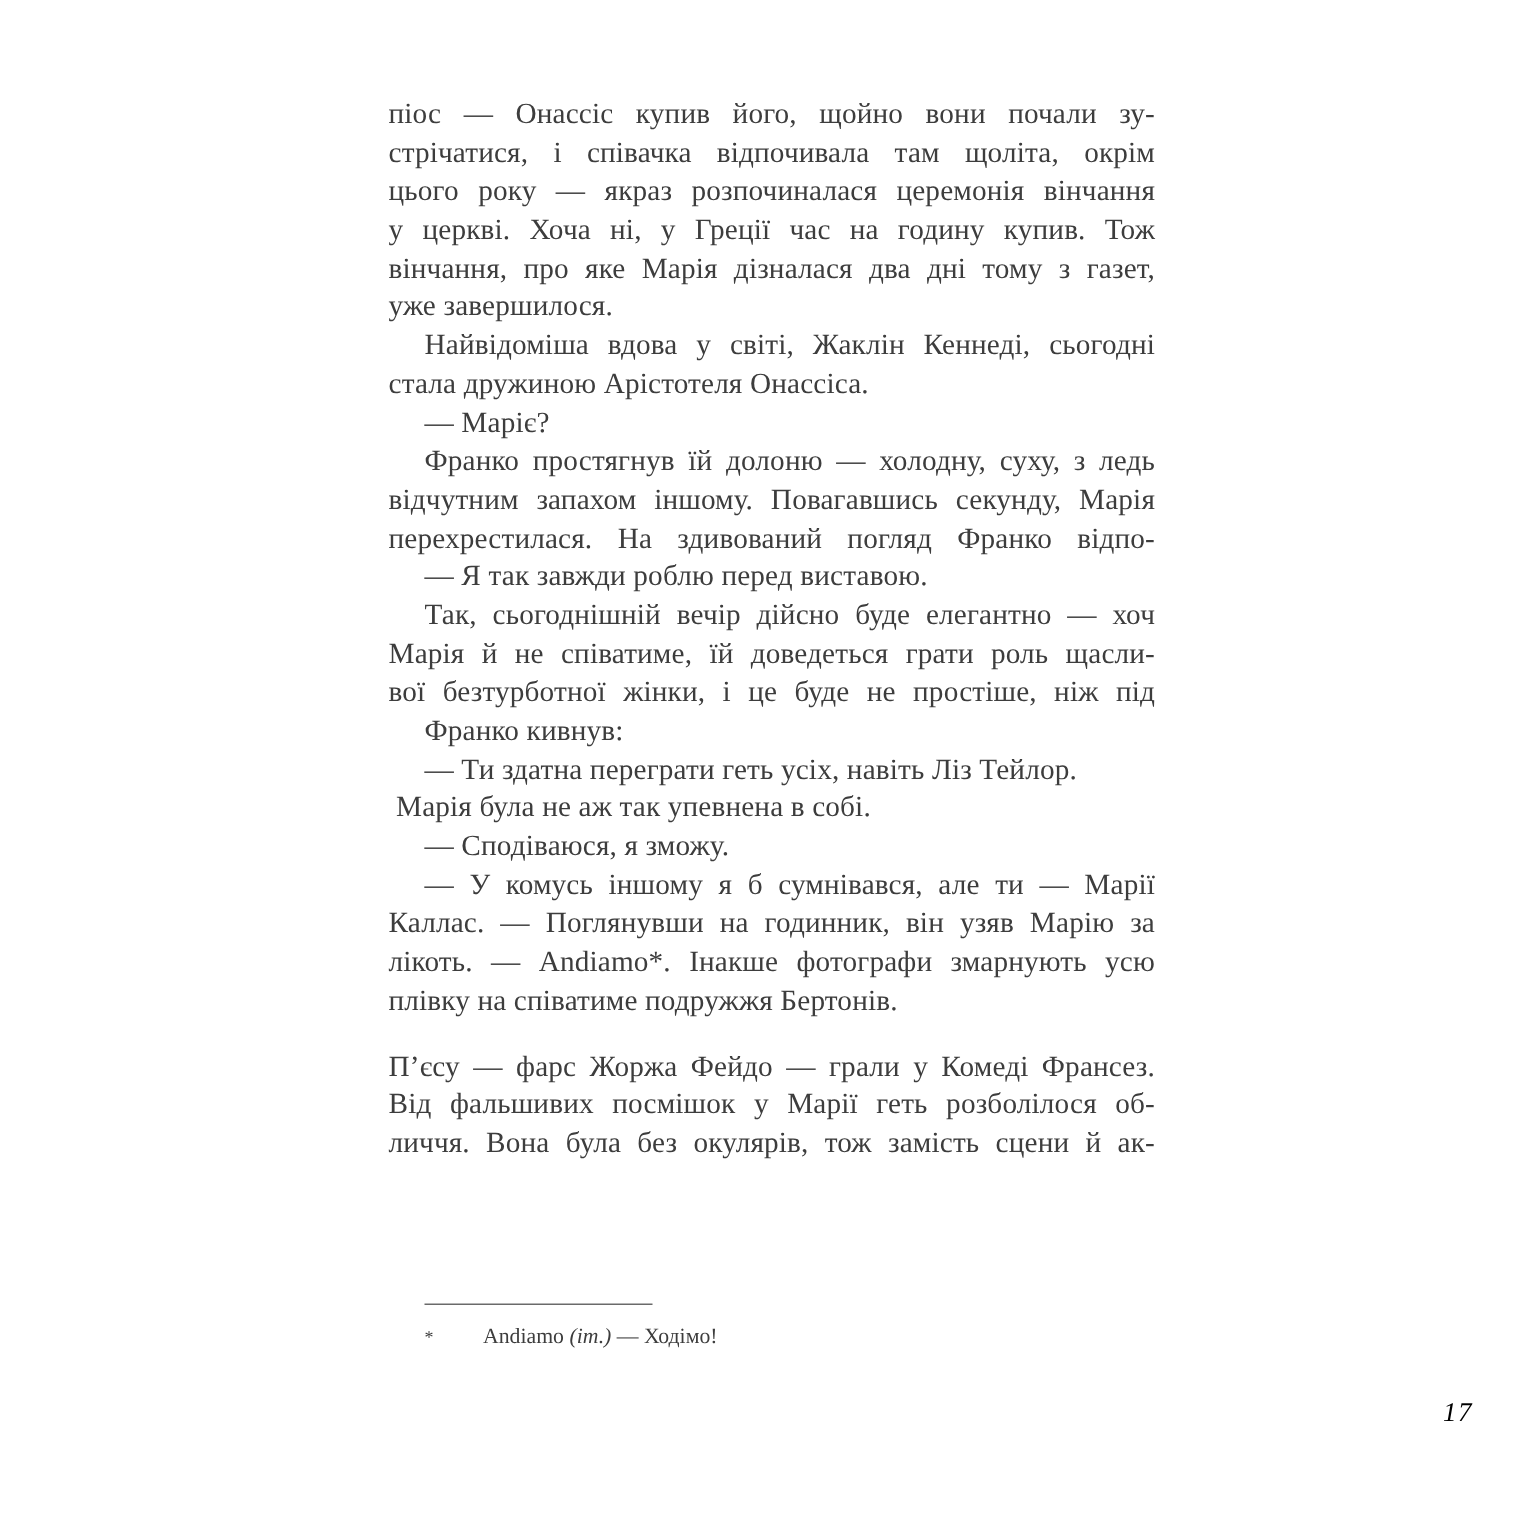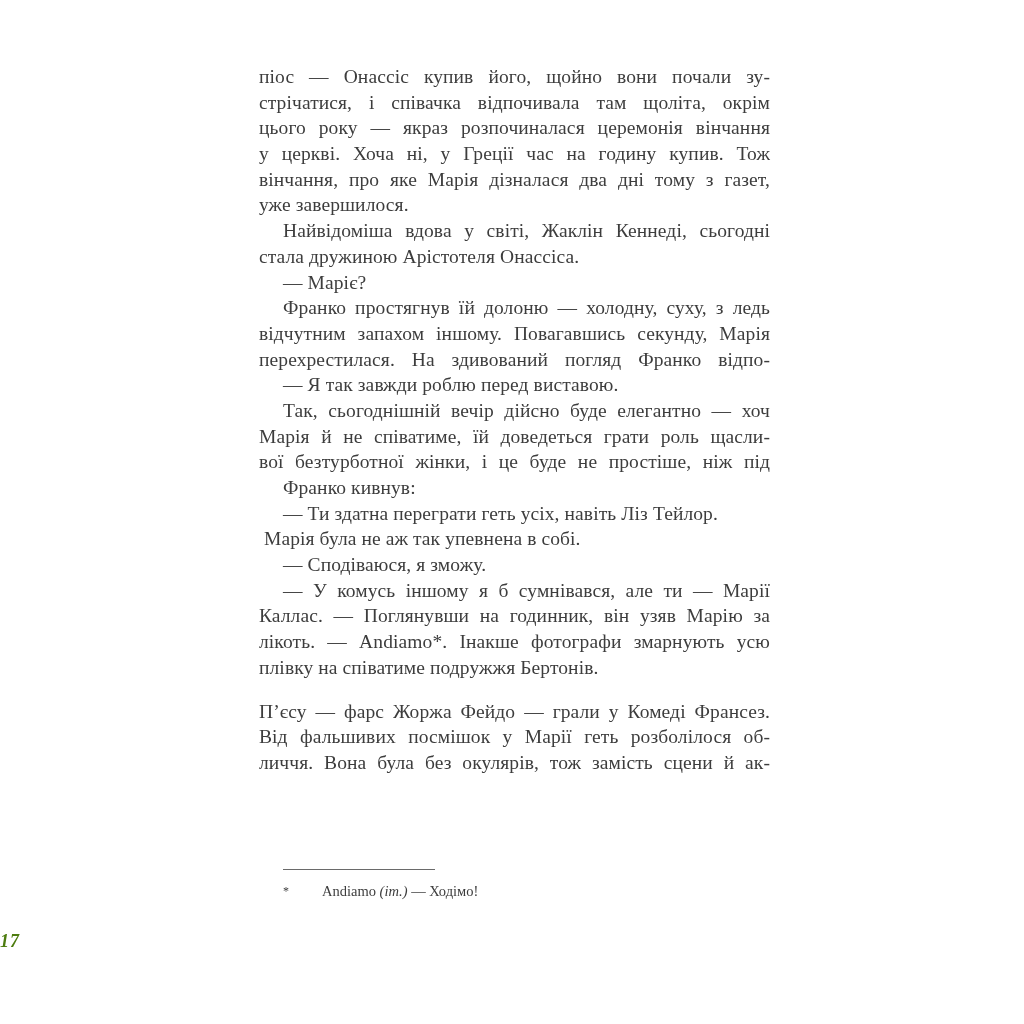--- a/index.html
+++ b/index.html
@@ -64,26 +64,25 @@
     vertical-align: top;
   }
   .footnote-lang {
     font-style: italic;
   }
   .page-number {
     position: absolute;
     left: 0;
     top: 931px;
     width: 982px;
-    text-align: left;
+    text-align: right;
     font-size: 18px;
     font-style: italic;
-    color: #4d7c0f;
+    color: #000000;
     letter-spacing: 1px;
-    font-weight: bold;
   }
 </style>
 </head>
 <body>
 
 <div class="book-page">
 
   <div class="body-text">
     <div class="line">піос — Онассіс купив його, щойно вони почали зу-</div>
     <div class="line">стрічатися, і співачка відпочивала там щоліта, окрім</div>

